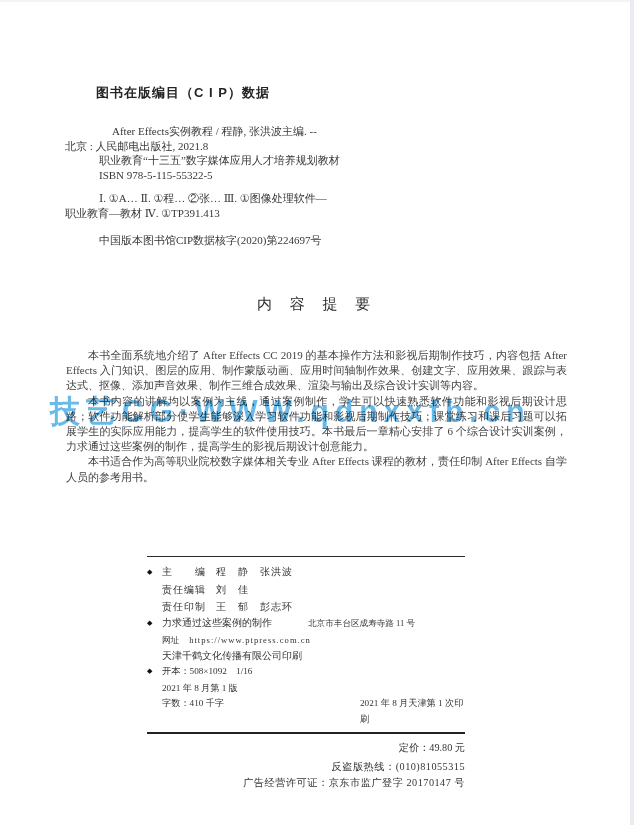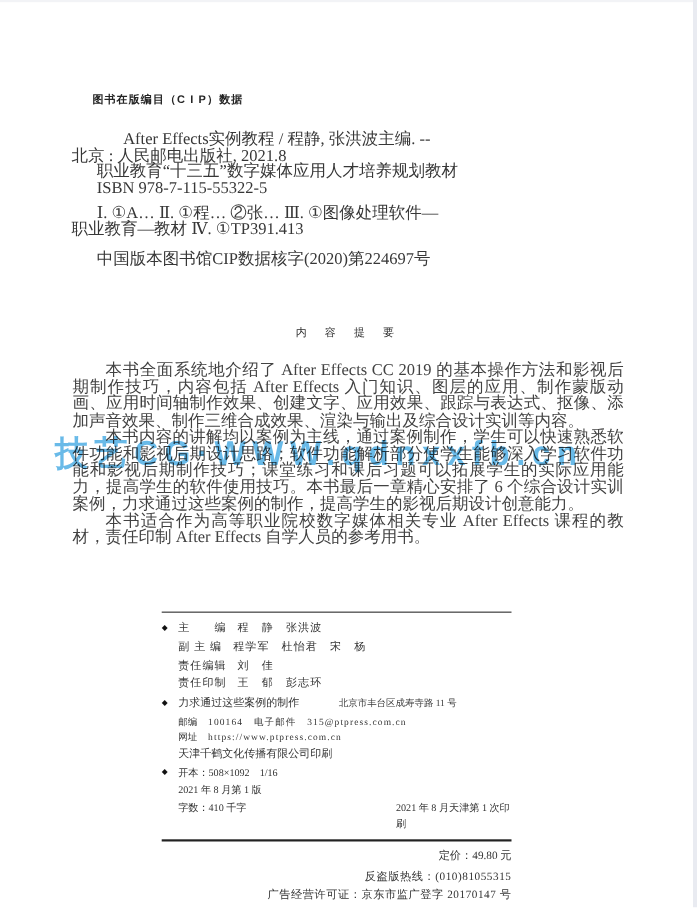--- a/index.html
+++ b/index.html
@@ -13,37 +13,37 @@
   }
   .page{position:absolute;inset:0;background:#fff;}
   .edge-right{position:absolute;top:0;right:0;width:4px;height:825px;background:#e9ebf1;}
   .edge-top{position:absolute;top:0;left:0;width:634px;height:2px;background:#f2f3f6;}
 
   
   .cip{position:absolute;left:65px;top:84px;width:470px;}
   .cip-header{
     font-family:"Liberation Sans","DejaVu Sans",sans-serif;
     font-weight:bold;color:#242424;
-    font-size:10px;margin:0 0 22px 19px;letter-spacing:1px;
+    font-size:13px;margin:0 0 22px 31px;letter-spacing:1px;
   }
-  .cip p{margin:0;font-size:15px;line-height:14.6px;color:#373737;}
+  .cip p{margin:0;font-size:11px;line-height:14.6px;color:#373737;}
   .cip .ind-big{margin-left:47px;}
-  .cip .ind{margin-left:23px;}
+  .cip .ind{margin-left:34px;}
   .cip .gap8{margin-top:9px;}
   .cip .gap12{margin-top:12px;}
 
   
   .summary-title{
     position:absolute;left:0;top:295px;width:634px;
-    text-align:center;font-size:10px;color:#2e2e2e;
+    text-align:center;font-size:15px;color:#2e2e2e;
     letter-spacing:7px;margin:0;font-weight:500;
   }
   .summary-body{
-    position:absolute;left:66px;top:330px;width:501px;
-    font-size:15px;line-height:15.2px;text-align:justify;color:#424242;
+    position:absolute;left:66px;top:348px;width:501px;
+    font-size:11px;line-height:15.2px;text-align:justify;color:#424242;
   }
   .summary-body p{margin:0;text-indent:2em;}
 
   
   .watermark{
     position:absolute;left:50px;top:392px;width:600px;
     font-family:"Liberation Sans","DejaVu Sans",sans-serif;
     font-weight:bold;font-size:30px;letter-spacing:6px;
     white-space:nowrap;opacity:0.72;mix-blend-mode:multiply;
     pointer-events:none;z-index:5;transform:scaleY(1.05);
@@ -73,21 +73,21 @@
 
 <div class="page">
   <div class="edge-top"></div>
   <div class="edge-right"></div>
 
   <section class="cip">
     <h1 class="cip-header">图书在版编目（C I P）数据</h1>
     <p class="ind-big">After Effects实例教程 / 程静, 张洪波主编. --</p>
     <p>北京 : 人民邮电出版社, 2021.8</p>
     <p class="ind">职业教育“十三五”数字媒体应用人才培养规划教材</p>
-    <p class="ind">ISBN 978-7-115-55322-5</p>
+    <p class="ind">ISBN 978-5-115-55322-5</p>
     <p class="ind gap8">Ⅰ. ①A… Ⅱ. ①程… ②张… Ⅲ. ①图像处理软件—</p>
     <p>职业教育—教材 Ⅳ. ①TP391.413</p>
     <p class="ind gap12">中国版本图书馆CIP数据核字(2020)第224697号</p>
   </section>
 
   <h2 class="summary-title">内 容 提 要</h2>
   <section class="summary-body">
     <p>本书全面系统地介绍了 After Effects CC 2019 的基本操作方法和影视后期制作技巧，内容包括 After Effects 入门知识、图层的应用、制作蒙版动画、应用时间轴制作效果、创建文字、应用效果、跟踪与表达式、抠像、添加声音效果、制作三维合成效果、渲染与输出及综合设计实训等内容。</p>
     <p>本书内容的讲解均以案例为主线，通过案例制作，学生可以快速熟悉软件功能和影视后期设计思路；软件功能解析部分使学生能够深入学习软件功能和影视后期制作技巧；课堂练习和课后习题可以拓展学生的实际应用能力，提高学生的软件使用技巧。本书最后一章精心安排了 6 个综合设计实训案例，力求通过这些案例的制作，提高学生的影视后期设计创意能力。</p>
     <p>本书适合作为高等职业院校数字媒体相关专业 After Effects 课程的教材，责任印制 After Effects 自学人员的参考用书。</p>
@@ -98,45 +98,33 @@
   <section class="colophon">
     <div class="rule-top"></div>
 
     <div class="c-row">
       <span class="bullet">◆</span>
       <span class="lbl">主　　编</span>
       <span class="val">程　静　张洪波</span>
     </div>
     <div class="c-row">
       <span class="bullet"></span>
-      <span class="lbl">副 主 编</span>
-      <span class="val">程学军　杜怡君　宋　杨</span>
-    </div>
-    <div class="c-row">
-      <span class="bullet"></span>
       <span class="lbl">责任编辑</span>
       <span class="val">刘　佳</span>
     </div>
     <div class="c-row">
       <span class="bullet"></span>
       <span class="lbl">责任印制</span>
       <span class="val">王　郁　彭志环</span>
     </div>
 
     <div class="c-row">
       <span class="bullet">◆</span>
       <span class="left-part">力求通过这些案例的制作</span>
       <span class="right-part">北京市丰台区成寿寺路 11 号</span>
-    </div>
-    <div class="c-row small">
-      <span class="bullet"></span>
-      <span class="lbl">邮编</span>
-      <span class="val">100164</span>
-      <span class="val">电子邮件</span>
-      <span class="val">315@ptpress.com.cn</span>
     </div>
     <div class="c-row small">
       <span class="bullet"></span>
       <span class="lbl">网址</span>
       <span class="val">https://www.ptpress.com.cn</span>
     </div>
     <div class="c-row">
       <span class="bullet"></span>
       <span class="left-part">天津千鹤文化传播有限公司印刷</span>
     </div>

